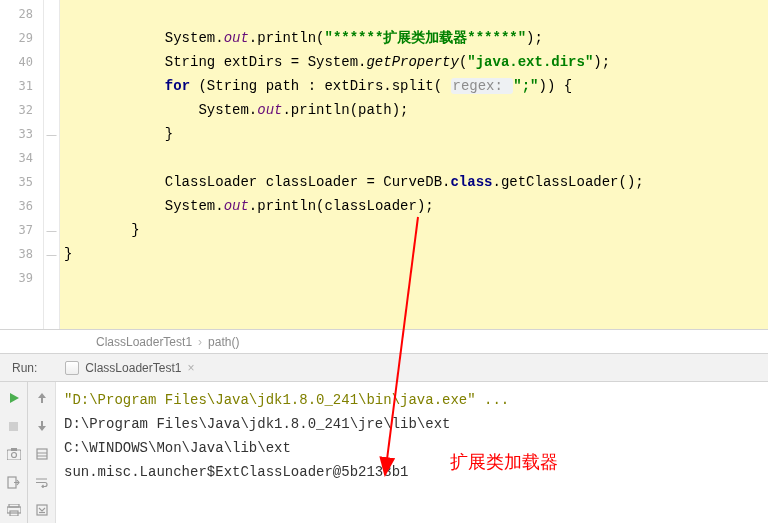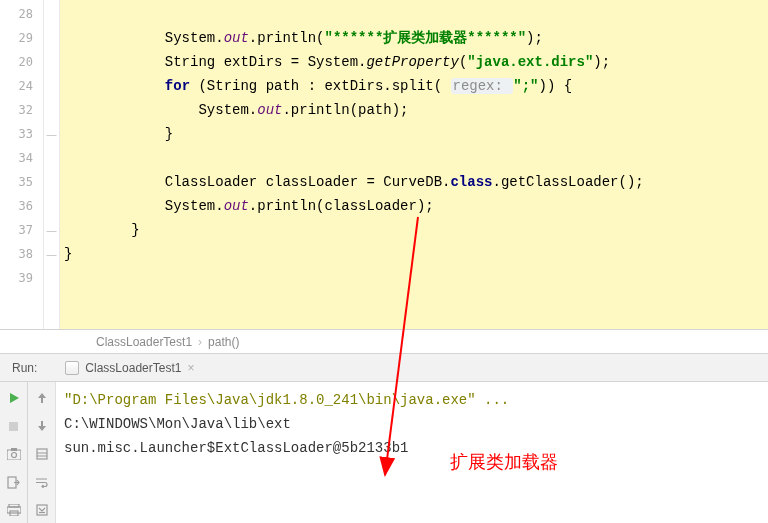--- a/index.html
+++ b/index.html
@@ -155,22 +155,22 @@
     pointer-events: none;
   }
 </style>
 </head>
 <body>
 
 <div class="editor-area">
   <div class="gutter" id="gutter">
       <div class="gutter-line">28</div>
       <div class="gutter-line">29</div>
-      <div class="gutter-line">20</div>
-      <div class="gutter-line">24</div>
+      <div class="gutter-line">40</div>
+      <div class="gutter-line">31</div>
       <div class="gutter-line">32</div>
       <div class="gutter-line">33</div>
       <div class="gutter-line">34</div>
       <div class="gutter-line">35</div>
       <div class="gutter-line">36</div>
       <div class="gutter-line">37</div>
       <div class="gutter-line">38</div>
       <div class="gutter-line">39</div>
     </div>
   <div class="fold-col" id="foldcol">
@@ -262,20 +262,21 @@
     <div class="tool-btn">
       <svg width="12" height="12" viewBox="0 0 12 12">
           <rect x="1" y="1" width="10" height="10" fill="none" stroke="#9a9a9a" stroke-width="1.2"></rect>
           <path d="M3 4 L6 7 L9 4" fill="none" stroke="#9a9a9a" stroke-width="1.2"></path>
           <line x1="3" y1="8.5" x2="9" y2="8.5" stroke="#9a9a9a" stroke-width="1.2"></line>
         </svg>
     </div>
   </div>
   <div class="console">
     <div class="console-line cmd">"D:\Program Files\Java\jdk1.8.0_241\bin\java.exe" ...</div>
+    <div class="console-line">D:\Program Files\Java\jdk1.8.0_241\jre\lib\ext</div>
     <div class="console-line">C:\WINDOWS\Mon\Java\lib\ext</div>
     <div class="console-line">sun.misc.Launcher$ExtClassLoader@5b2133b1</div>
   </div>
 </div>
 
 <svg class="arrow" style="left:0;top:0;" width="768" height="523">
   <defs>
     <marker id="arrhead" markerWidth="10" markerHeight="8" refX="9" refY="4" orient="auto">
       <path d="M0,0 L10,4 L0,8 Z" fill="#ff0100"></path>
     </marker>

